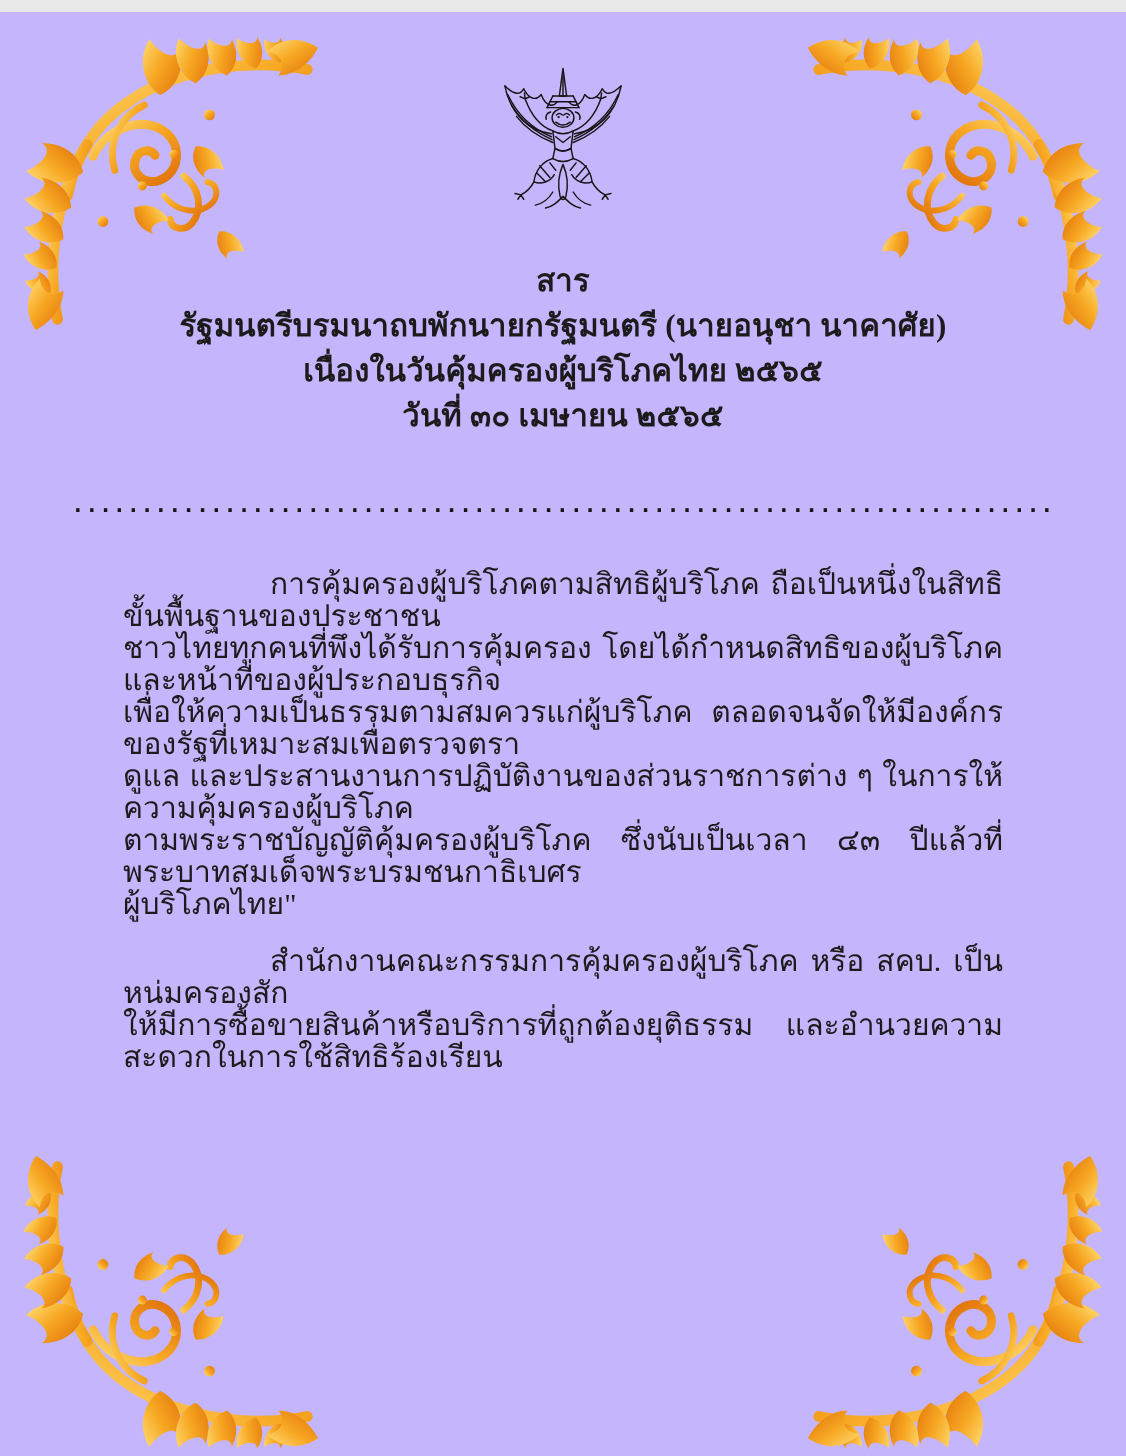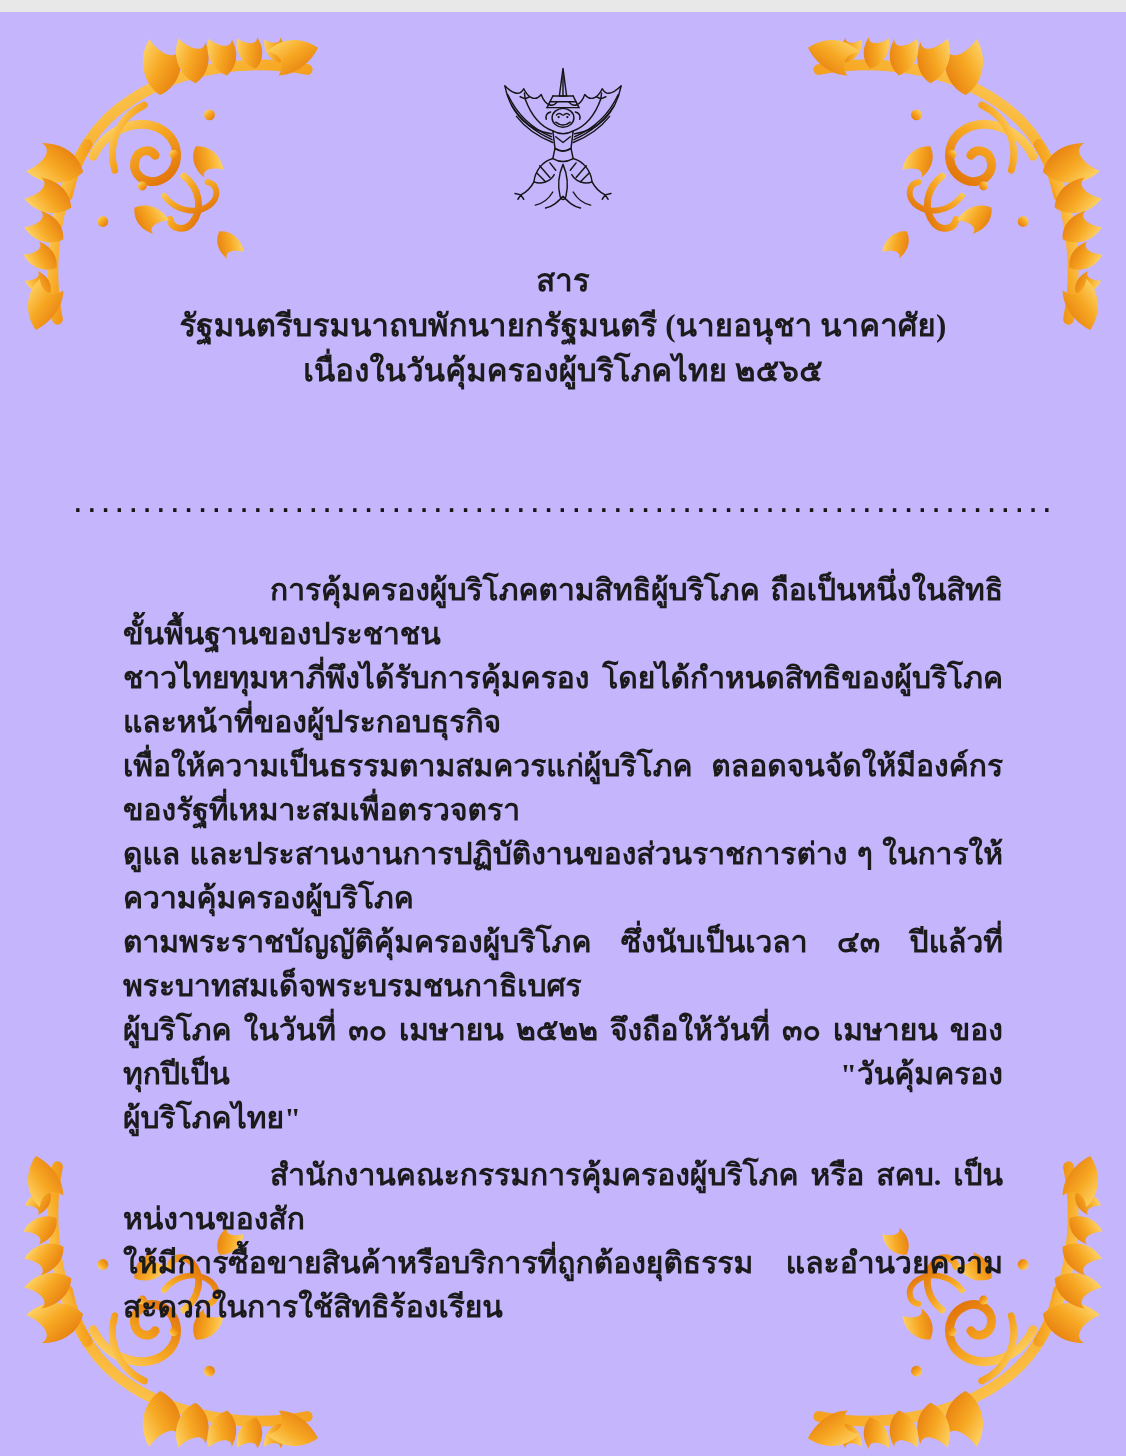--- a/index.html
+++ b/index.html
@@ -41,24 +41,23 @@
     font-family:"DejaVu Sans Mono","Liberation Mono",monospace;
     color:#161616;
   }
   
   .content{
     position:absolute;top:556px;left:123px;width:880px;
     font-size:30px;
   }
   .para{margin:0 0 13px 0;}
   .line{
-    min-height:44px;line-height:44px;
+    min-height:44px;line-height:32px;
     text-align:justify;
     text-align-last:justify;
-    font-weight:bold;
   }
   .line.last{text-align-last:left;}
   .para .line:first-child{text-indent:147px;}
 </style>
 </head>
 <body>
 
 <div class="page">
 
   <svg width="0" height="0" style="position:absolute" aria-hidden="true">
@@ -162,33 +161,33 @@
       <path d="M110,138 C104,152 102,166 106,182 C108,188 112,188 114,182 C118,166 116,152 110,138 Z"></path>
       <path d="M110,182 C102,190 96,196 86,198 M110,182 C118,190 124,196 134,198"></path>
       <path d="M96,176 C90,186 82,192 72,194 M124,176 C130,186 138,192 148,194"></path>
     </g>
   </svg>
 
   <div class="title-block">
       <div class="title-line">สาร</div>
       <div class="title-line">รัฐมนตรีบรมนาถบพักนายกรัฐมนตรี (นายอนุชา นาคาศัย)</div>
       <div class="title-line">เนื่องในวันคุ้มครองผู้บริโภคไทย ๒๕๖๕</div>
+      <div class="title-line">วันที่ ๓๐ เมษายน ๒๕๖๕</div>
     </div>
 
   <div class="dots">.......................................................................</div>
 
   <div class="content">
       <div class="para">
         <div class="line">การคุ้มครองผู้บริโภคตามสิทธิผู้บริโภค ถือเป็นหนึ่งในสิทธิขั้นพื้นฐานของประชาชน</div>
-        <div class="line">ชาวไทยทุมหาภี่พึงได้รับการคุ้มครอง  โดยได้กำหนดสิทธิของผู้บริโภคและหน้าที่ของผู้ประกอบธุรกิจ</div>
+        <div class="line">ชาวไทยทุกคนที่พึงได้รับการคุ้มครอง  โดยได้กำหนดสิทธิของผู้บริโภคและหน้าที่ของผู้ประกอบธุรกิจ</div>
         <div class="line">เพื่อให้ความเป็นธรรมตามสมควรแก่ผู้บริโภค  ตลอดจนจัดให้มีองค์กรของรัฐที่เหมาะสมเพื่อตรวจตรา</div>
         <div class="line">ดูแล และประสานงานการปฏิบัติงานของส่วนราชการต่าง ๆ ในการให้ความคุ้มครองผู้บริโภค</div>
         <div class="line">ตามพระราชบัญญัติคุ้มครองผู้บริโภค ซึ่งนับเป็นเวลา ๔๓ ปีแล้วที่พระบาทสมเด็จพระบรมชนกาธิเบศร</div>
-        <div class="line">ผู้บริโภค ในวันที่ ๓๐ เมษายน ๒๕๒๒  จึงถือให้วันที่ ๓๐ เมษายน ของทุกปีเป็น  "วันคุ้มครอง</div>
         <div class="line last">ผู้บริโภคไทย"</div>
       </div>
       <div class="para">
-        <div class="line">สำนักงานคณะกรรมการคุ้มครองผู้บริโภค หรือ สคบ. เป็นหน่งานของสัก</div>
+        <div class="line">สำนักงานคณะกรรมการคุ้มครองผู้บริโภค หรือ สคบ. เป็นหน่มครองสัก</div>
         <div class="line">ให้มีการซื้อขายสินค้าหรือบริการที่ถูกต้องยุติธรรม และอำนวยความสะดวกในการใช้สิทธิร้องเรียน</div>
       </div>
     </div>
 
 </div>
 
 </body></html>

